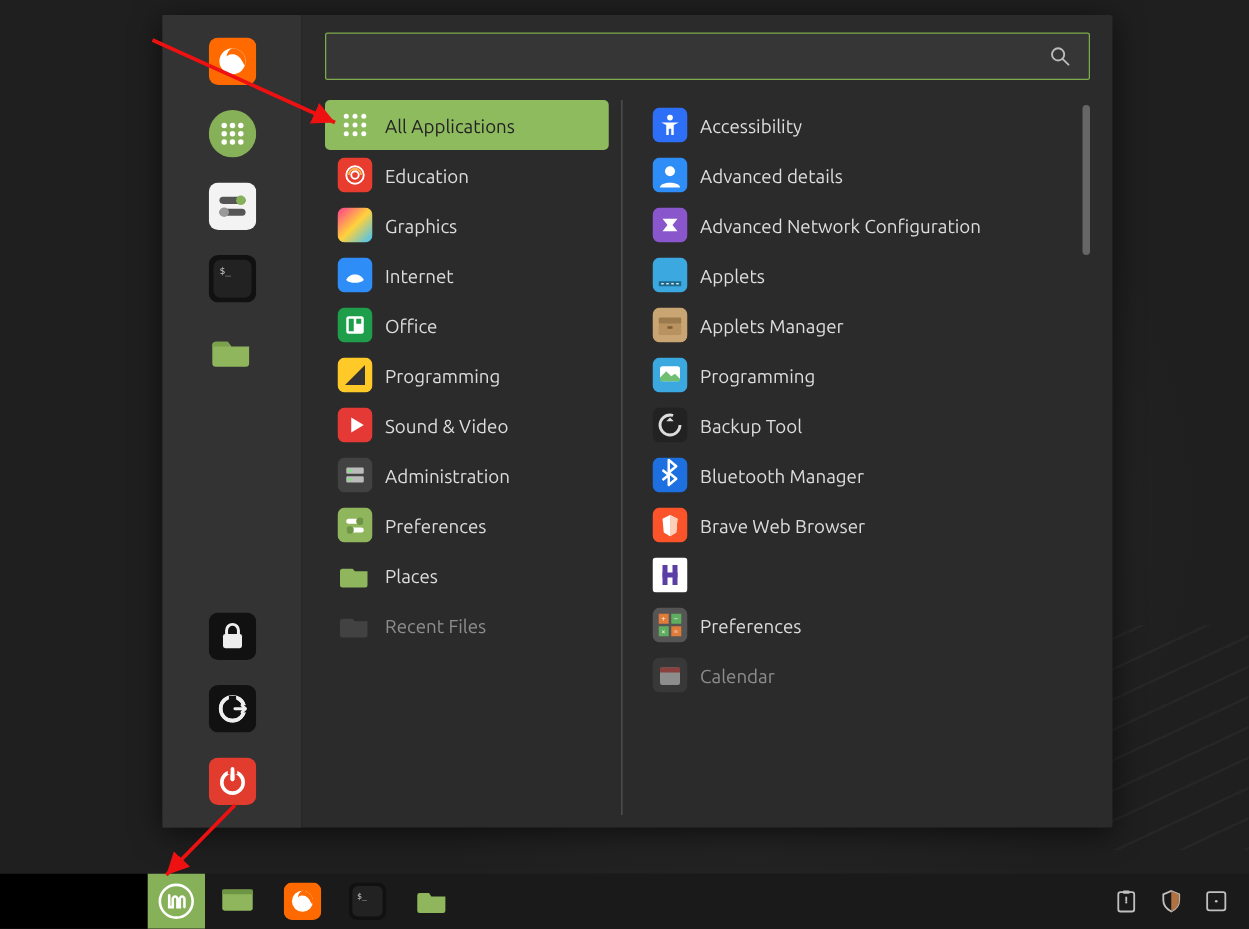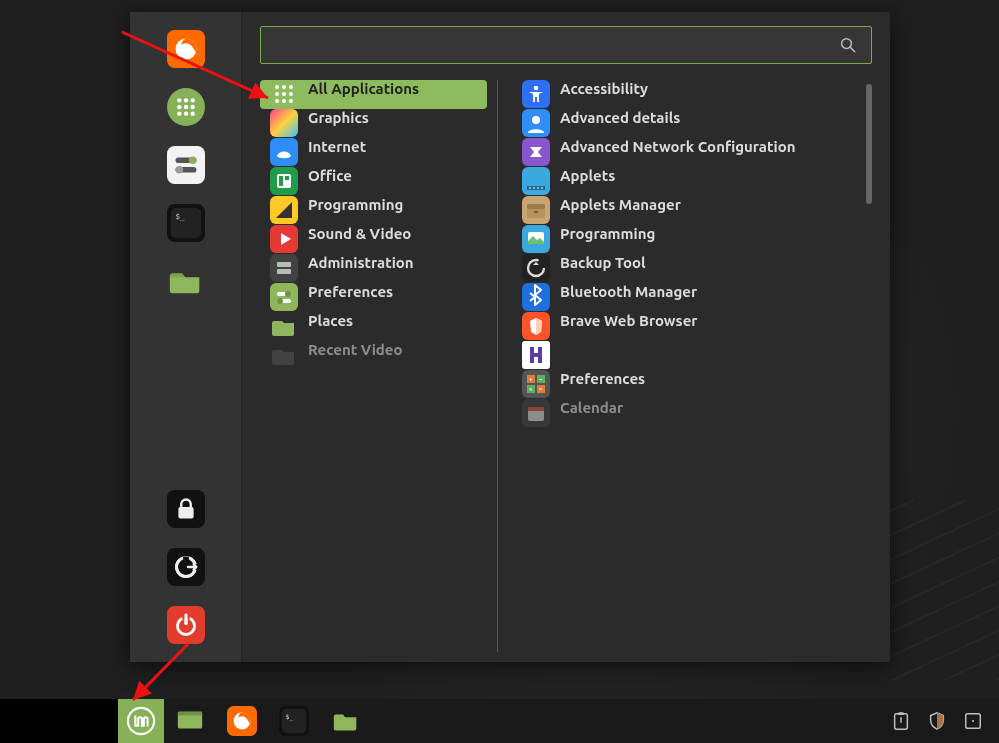--- a/index.html
+++ b/index.html
@@ -60,23 +60,23 @@
     display:flex; flex-direction:column; gap:0px;
     padding-right:10px;
   }
   .col.categories { width: 238px; border-right:1px solid #555;}
   .col.apps { flex:1; padding-left:14px; position:relative;}
   .scrollbar {
     position:absolute; right:0; top:4px; width:6px; height:120px;
     background:#666; border-radius:3px;
   }
   .item {
-    display:flex; align-items:flex-start; gap:10px;
-    height:29px; padding:0 10px; border-radius:4px;
-    cursor:pointer; color:#ddd; font-size:15px;font-weight:bold;
+    display:flex; align-items:center; gap:10px;
+    height:40px; padding:0 10px; border-radius:4px;
+    cursor:pointer; color:#ddd; font-size:15px;
   }
   .item.selected { background:#8fbb5f; color:#222;}
   .item .icon-box { width:28px; height:28px; display:flex; align-items:center; justify-content:center; border-radius:6px;}
   .item .icon-box svg { width:28px; height:28px;}
   .item.dim { opacity:.55;}
   
   .taskbar {
     position:absolute; left:118px; right:0; bottom:0; height:44px;
     background:#1a1a1a; display:flex; align-items:center; padding:0 10px 0 0;
   }
@@ -215,20 +215,31 @@
                   <circle cx="14" cy="21" r="2"></circle>
                   <circle cx="21" cy="21" r="2"></circle>
                 </g>
               </svg>
           </span>
           <span>All Applications</span>
         </div>
         <div class="item">
           <span class="icon-box">
             <svg viewBox="0 0 28 28">
+                <rect width="28" height="28" rx="6" fill="#e83c2e"></rect>
+                <circle cx="14" cy="14" r="7" fill="none" stroke="#fff" stroke-width="1.5"></circle>
+                <circle cx="14" cy="14" r="3" fill="none" stroke="#fff" stroke-width="1.5"></circle>
+                <path d="M9 14a5 5 0 0 1 10 0" fill="none" stroke="#ffb347" stroke-width="1.5"></path>
+              </svg>
+          </span>
+          <span>Education</span>
+        </div>
+        <div class="item">
+          <span class="icon-box">
+            <svg viewBox="0 0 28 28">
                 <defs>
                   <linearGradient id="g1" x1="0" y1="0" x2="1" y2="1">
                     <stop offset="0" stop-color="#ff3b8d"></stop>
                     <stop offset=".5" stop-color="#ffd23b"></stop>
                     <stop offset="1" stop-color="#3bc1ff"></stop>
                   </linearGradient>
                 </defs>
                 <rect width="28" height="28" rx="6" fill="url(#g1)"></rect>
               </svg>
           </span>
@@ -303,21 +314,21 @@
               </svg>
           </span>
           <span>Places</span>
         </div>
         <div class="item dim">
           <span class="icon-box">
             <svg viewBox="0 0 28 28">
                 <path d="M4 9h8l2 2h10v11a2 2 0 0 1-2 2H4a2 2 0 0 1-2-2V11a2 2 0 0 1 2-2z" fill="#555"></path>
               </svg>
           </span>
-          <span>Recent Video</span>
+          <span>Recent Files</span>
         </div>
       </div>
 
       <div class="col apps">
         <div class="scrollbar"></div>
 
         <div class="item">
           <span class="icon-box">
               <svg viewBox="0 0 28 28">
                 <rect width="28" height="28" rx="6" fill="#2e6ff7"></rect>

